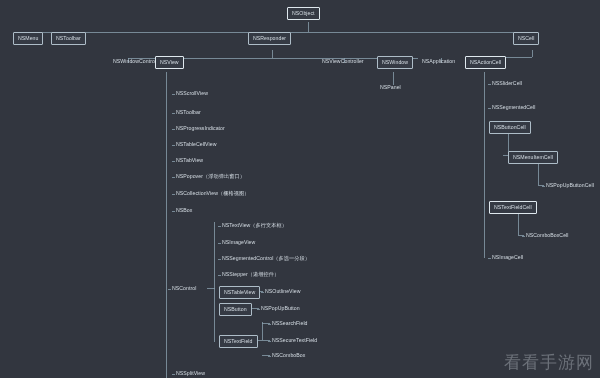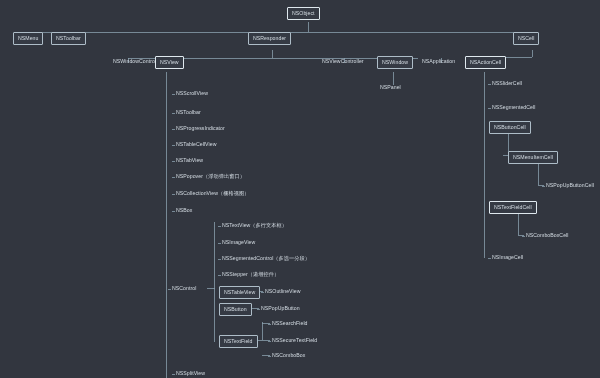--- a/index.html
+++ b/index.html
@@ -158,13 +158,14 @@
 
   <div class="node plain tick" style="left:492px;top:80px;">NSSliderCell</div>
   <div class="node plain tick" style="left:492px;top:104px;">NSSegmentedCell</div>
   <div class="node boxed" style="left:489px;top:121px;">NSButtonCell</div>
   <div class="node boxed" style="left:508px;top:151px;">NSMenuItemCell</div>
   <div class="node plain tick" style="left:546px;top:182px;">NSPopUpButtonCell</div>
   <div class="node boxed strong" style="left:489px;top:201px;">NSTextFieldCell</div>
   <div class="node plain tick" style="left:526px;top:232px;">NSComboBoxCell</div>
   <div class="node plain tick" style="left:492px;top:254px;">NSImageCell</div>
 
+  <div id="watermark">看看手游网</div>
 </div>
 
 </body></html>

